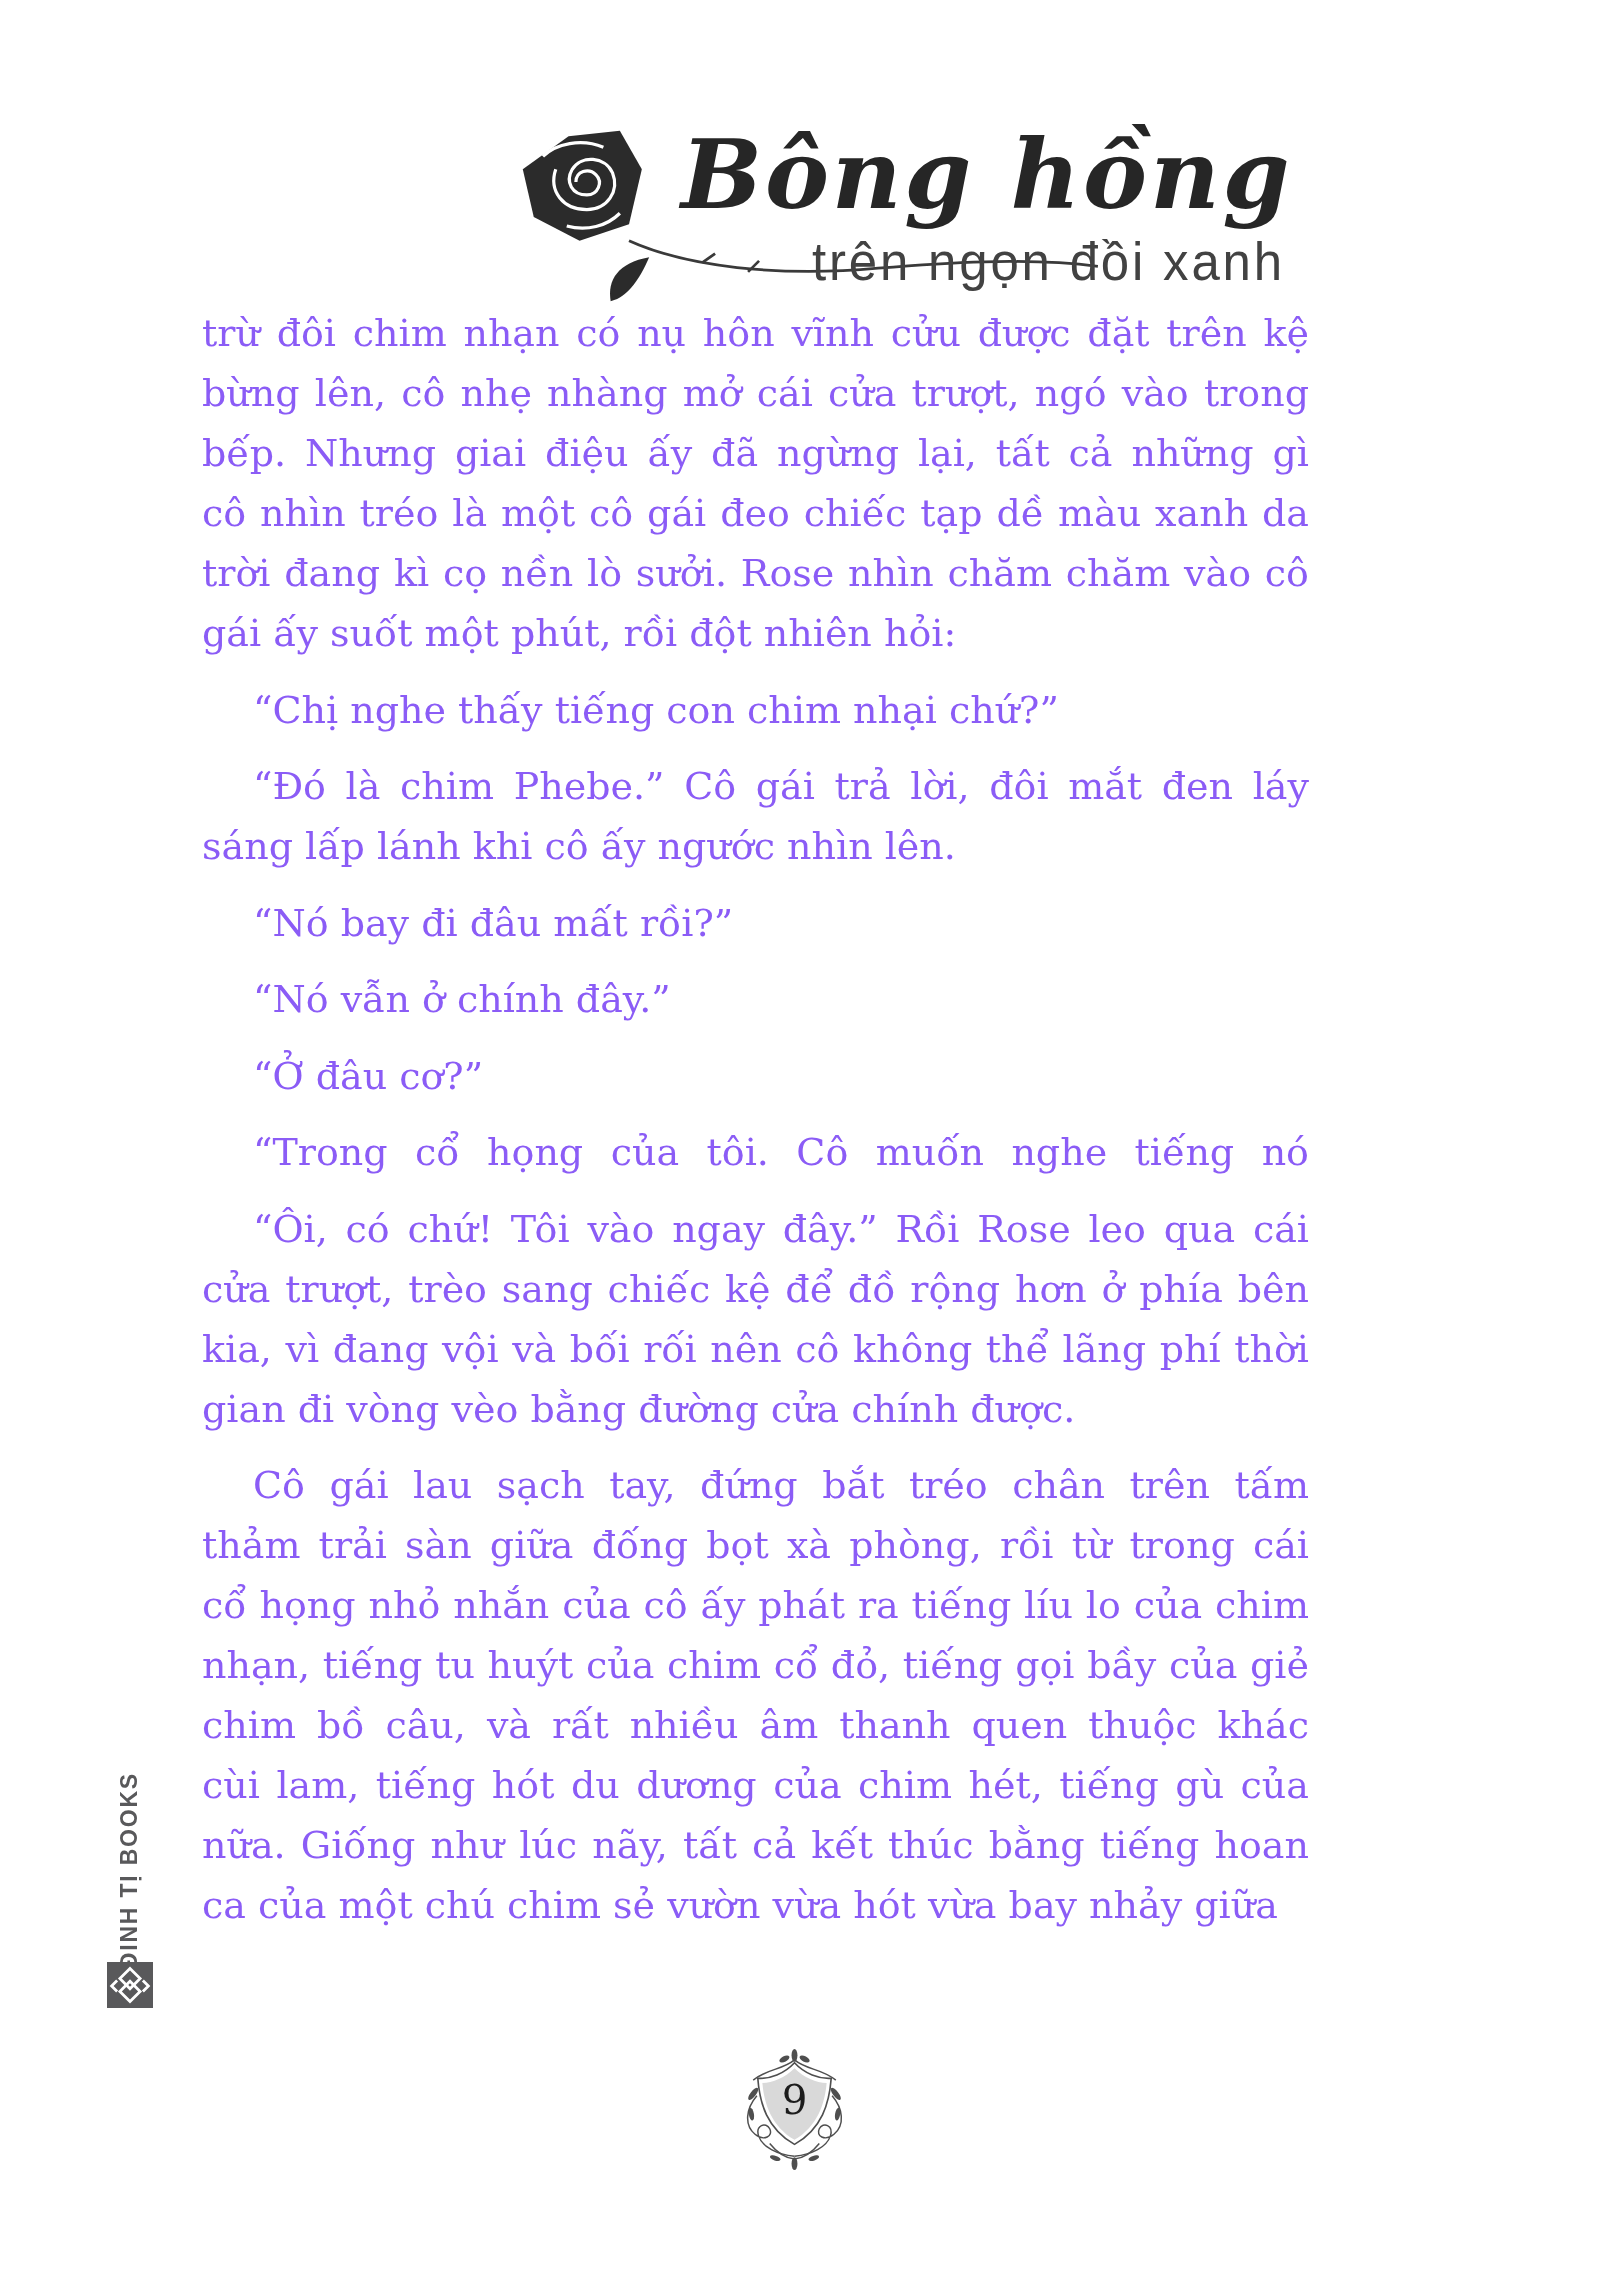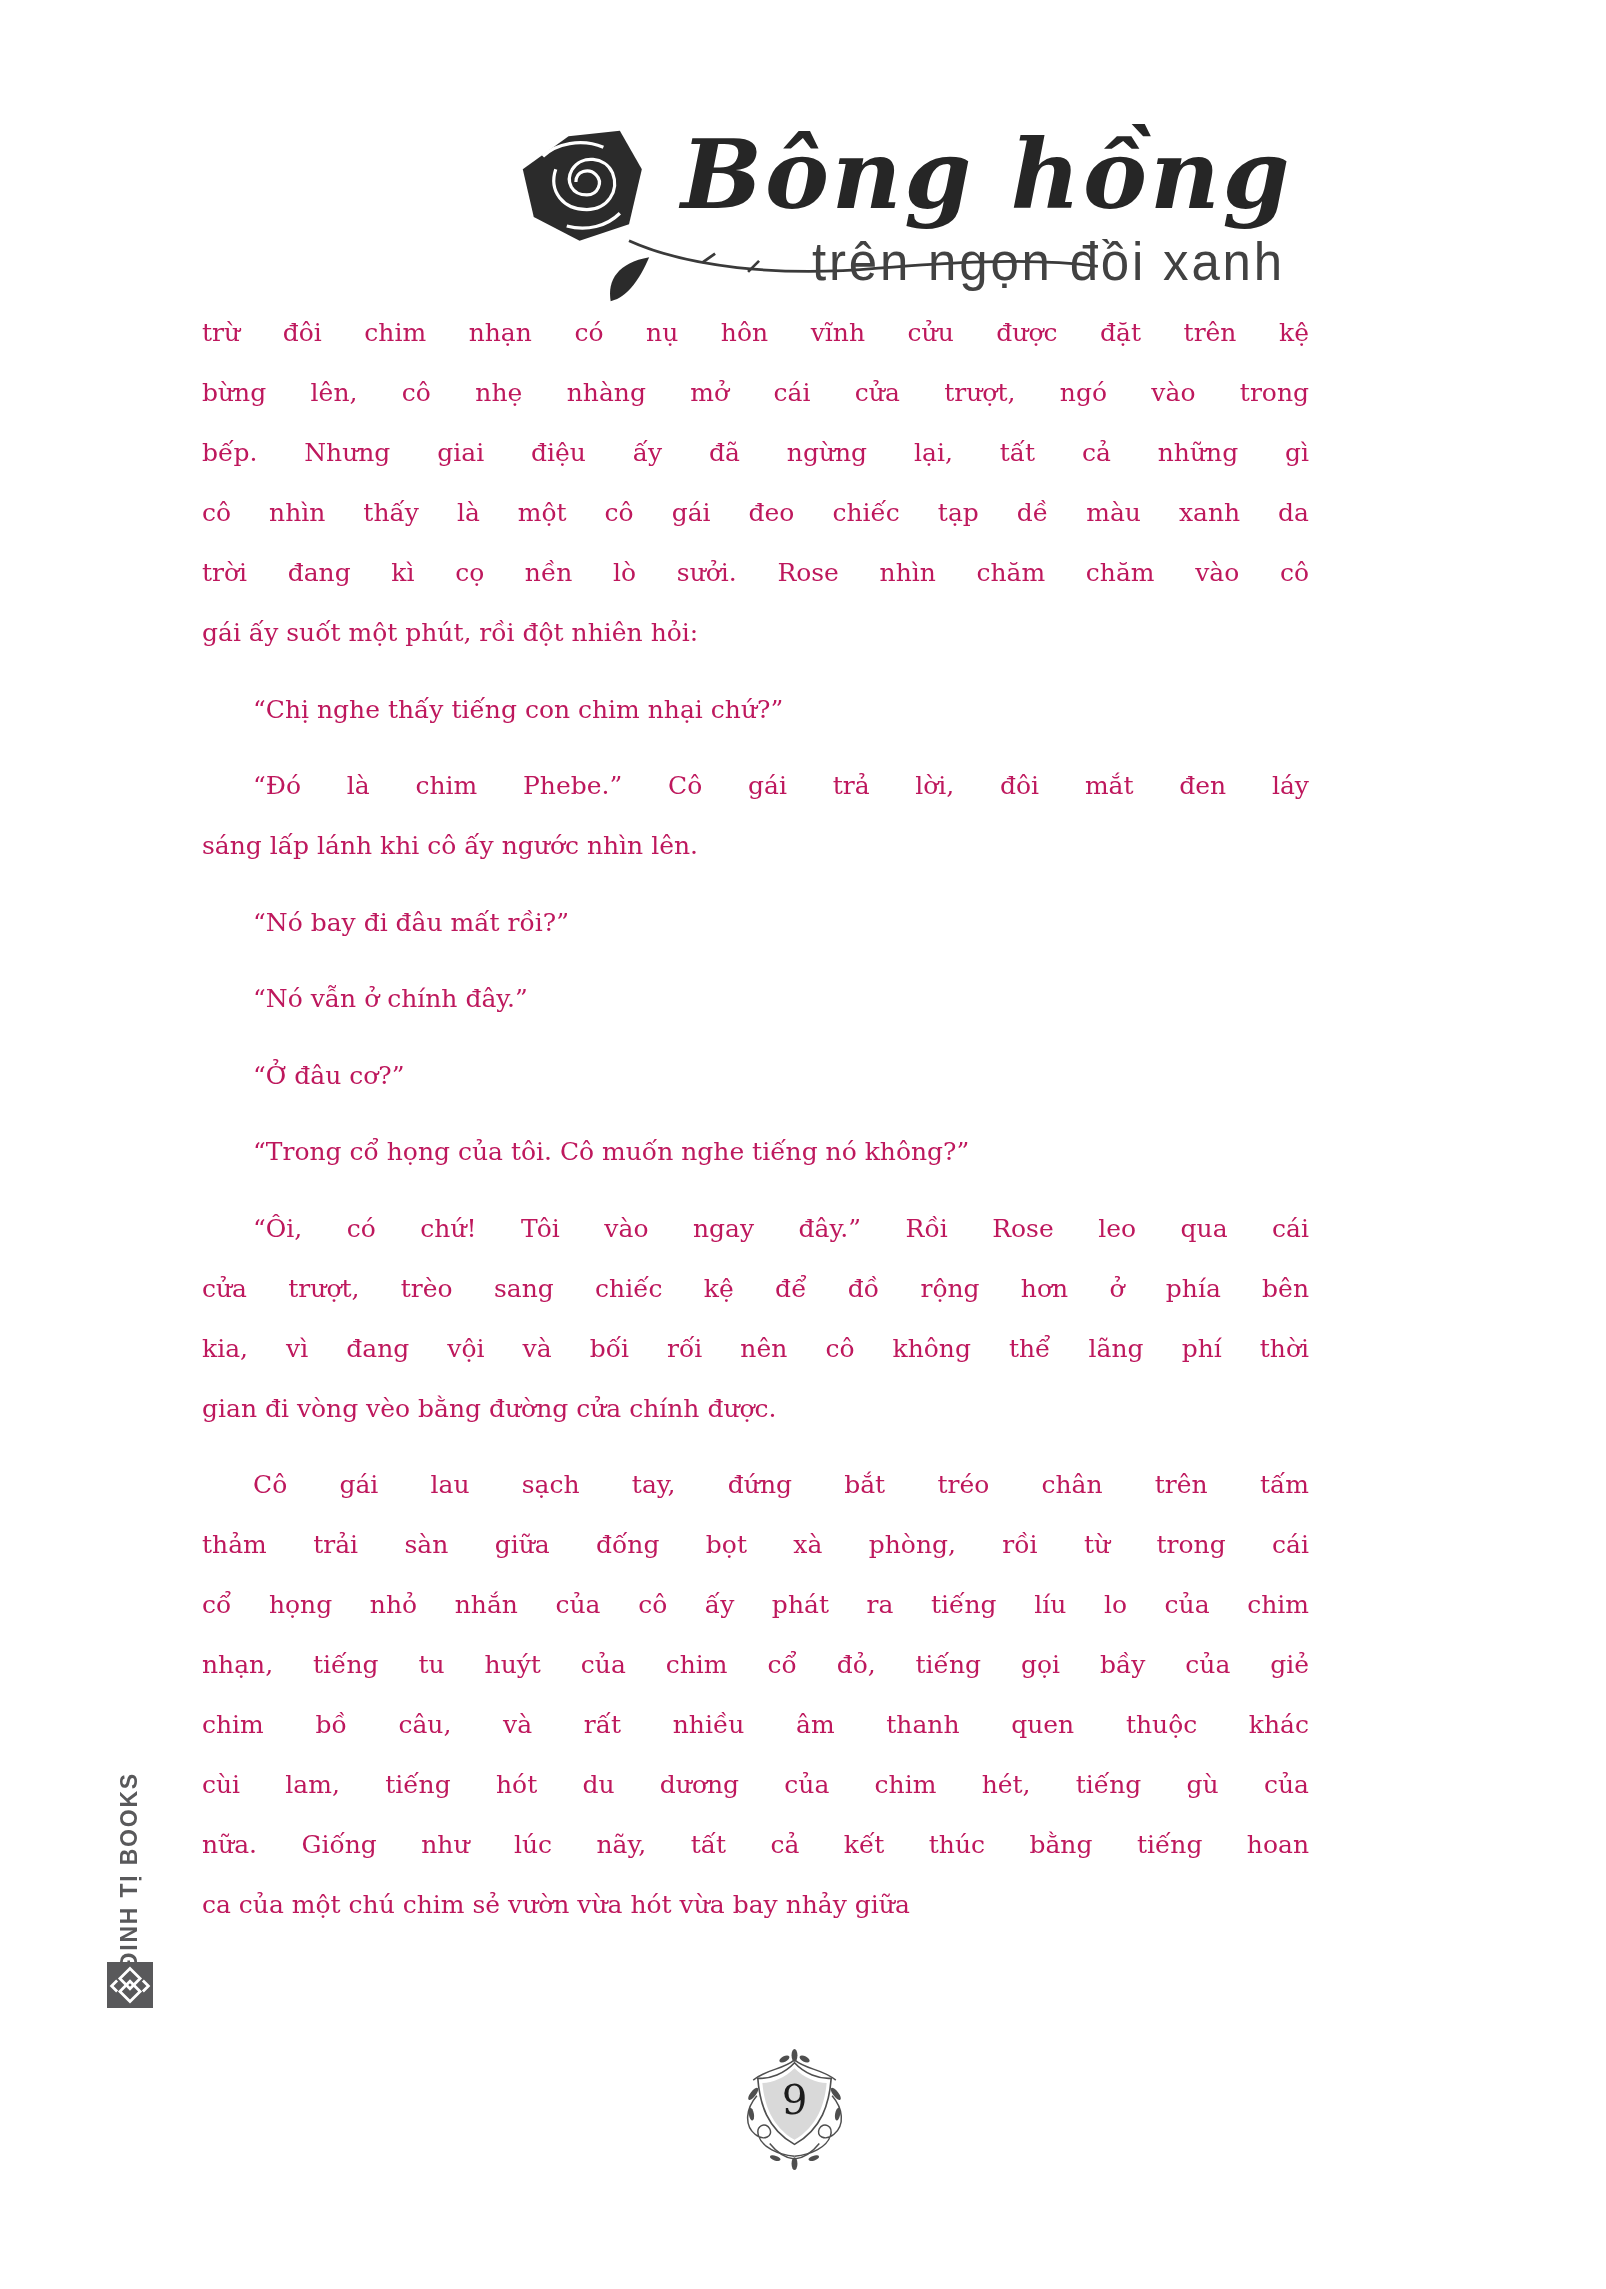--- a/index.html
+++ b/index.html
@@ -21,21 +21,21 @@
   .subtitle {
     position:absolute; left:812px; top:231px; width:551px;
     font-family:"Liberation Sans", sans-serif; font-weight:normal;
     font-size:51px; letter-spacing:2.8px; color:#424242; white-space:nowrap;
     transform:scale(1,1.04); transform-origin:left top;
   }
 
   
   .body-text {
     position:absolute; left:202px; top:303px; width:1107px;
-    font-size:25px; color:#be185d;
+    font-size:38px; color:#8b5cf6;
   }
   .para { margin-bottom:16.5px; }
   .para:last-child { margin-bottom:0; }
   .line {
     height:60px; line-height:60px;
     text-align:justify; text-align-last:justify;
     overflow:hidden;
   }
   .line.last { text-align-last:left; }
   .para.indent .line:first-child { text-indent:51px; }
@@ -81,21 +81,21 @@
 
   <div class="title-script">Bông hồng</div>
   <div class="subtitle">trên ngọn đồi xanh</div>
 </div>
 
 <div class="body-text">
     <div class="para">
       <div class="line">trừ đôi chim nhạn có nụ hôn vĩnh cửu được đặt trên kệ</div>
       <div class="line">bừng lên, cô nhẹ nhàng mở cái cửa trượt, ngó vào trong</div>
       <div class="line">bếp. Nhưng giai điệu ấy đã ngừng lại, tất cả những gì</div>
-      <div class="line">cô nhìn thấy là một cô gái đeo chiếc tạp dề màu xanh da</div>
+      <div class="line">cô nhìn tréo là một cô gái đeo chiếc tạp dề màu xanh da</div>
       <div class="line">trời đang kì cọ nền lò sưởi. Rose nhìn chăm chăm vào cô</div>
       <div class="line last">gái ấy suốt một phút, rồi đột nhiên hỏi:</div>
     </div>
     <div class="para indent">
       <div class="line last">“Chị nghe thấy tiếng con chim nhại chứ?”</div>
     </div>
     <div class="para indent">
       <div class="line">“Đó là chim Phebe.” Cô gái trả lời, đôi mắt đen láy</div>
       <div class="line last">sáng lấp lánh khi cô ấy ngước nhìn lên.</div>
     </div>

